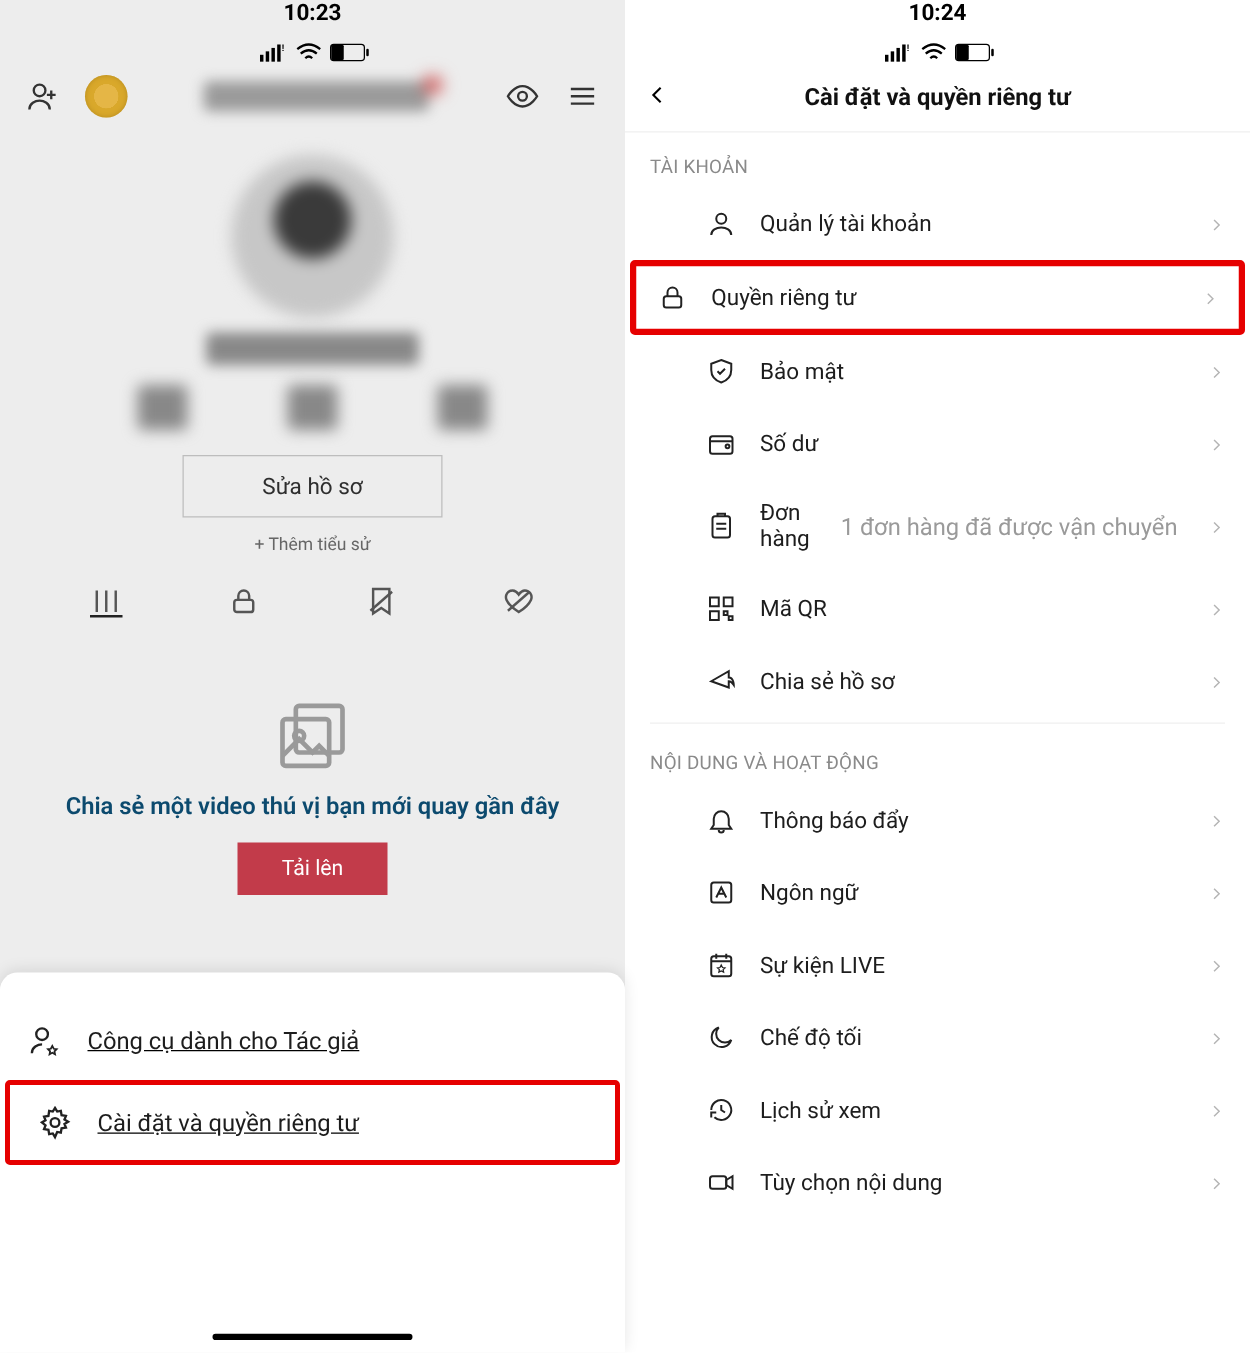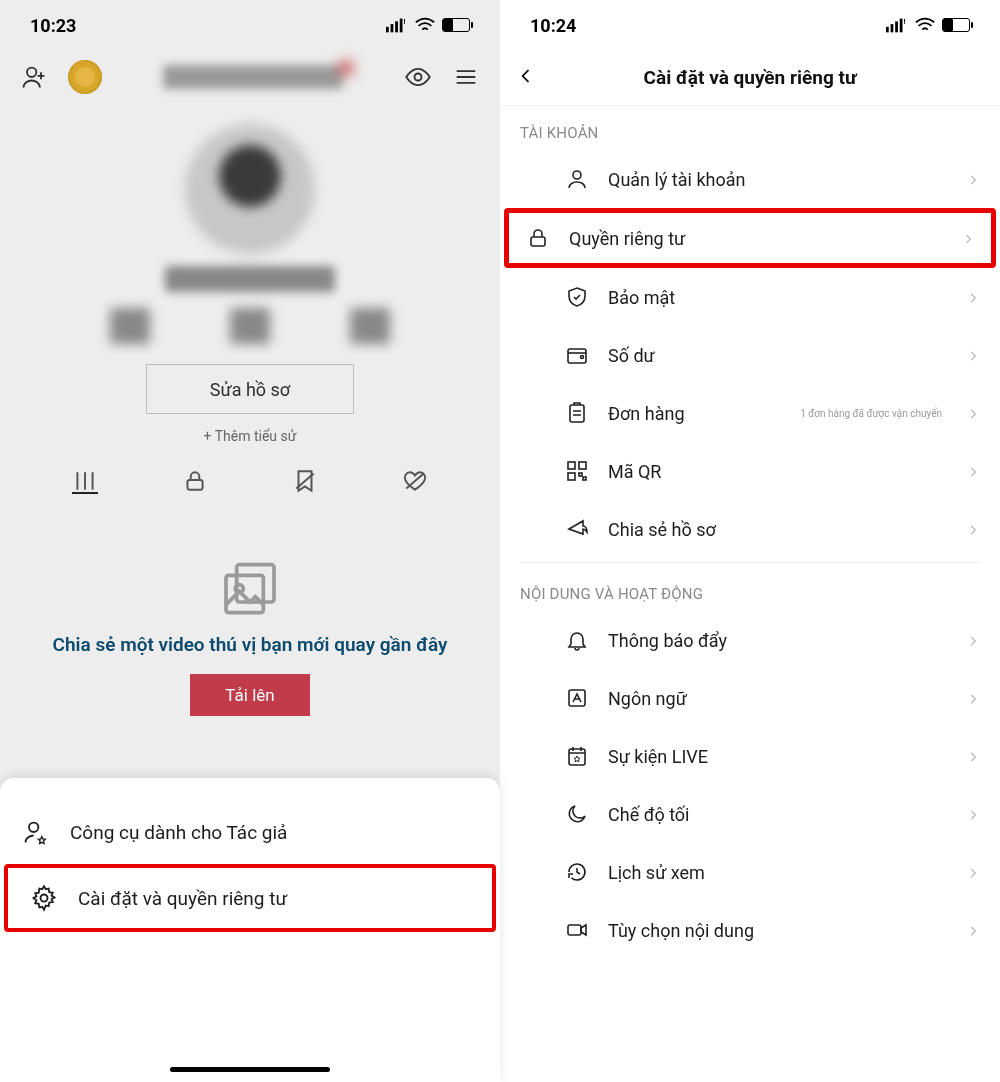--- a/index.html
+++ b/index.html
@@ -13,21 +13,21 @@
   }
   .phone { width: 500px; height: 1082px; position: relative; background: #fff; }
   .phone-left .overlay-dim {
     position: absolute; inset: 0; top: 0; height: 830px;
     background: #ededed;
     z-index: 0;
   }
   .status-bar {
     height: 50px; display: flex; justify-content: space-between;
     align-items: center; padding: 0 30px; font-weight: 700; font-size: 18px;
-    position: relative; z-index: 1;
+    position: relative; z-index: 1; flex-direction: column;
   }
   .status-icons { display: flex; align-items: center; gap: 6px; }
   .status-icons svg { width: 22px; height: 16px; }
   .battery-box { width: 28px; height: 14px; border: 1.5px solid #000; border-radius: 3px; position: relative; }
   .battery-box::after { content: ""; position: absolute; right: -4px; top: 3px; width: 2px; height: 6px; background: #000; border-radius: 1px; }
   .battery-fill { background: #000; width: 40%; height: 100%; border-radius: 1px; }
 
   
   .profile-top {
     display: flex; justify-content: space-between; align-items: center;
@@ -79,20 +79,21 @@
     margin: 16px auto 0; width: 120px; height: 42px; background: #c23b4a;
     color: #fff; display: flex; align-items: center; justify-content: center;
     font-size: 17px; border-radius: 0;
   }
 
   .bottom-sheet {
     position: absolute; bottom: 0; left: 0; right: 0; height: 304px;
     background: #fff; border-top-left-radius: 14px; border-top-right-radius: 14px;
     box-shadow: 0 -2px 12px rgba(0,0,0,.1); z-index: 2;
     padding: 24px 0 0;
+    text-decoration: underline;
   }
   .sheet-item {
     display: flex; align-items: center; gap: 20px; padding: 16px 22px;
     font-size: 19px; color: #1d1d1d;
   }
   .sheet-item .ico svg { stroke: #222; }
   .highlight-red {
     border: 4px solid #e60000; border-radius: 4px; margin: 2px 4px;
   }
   .home-bar {
@@ -110,21 +111,21 @@
   .header-title { font-size: 19px; font-weight: 700; color: #111; }
   .section-label { font-size: 15px; color: #8a8a8a; padding: 18px 20px 8px; letter-spacing: .2px; }
   .settings-item {
     display: flex; align-items: center; padding: 16px 20px;
     gap: 18px;
     margin-left: 44px;
   }
   .settings-item .s-ico { width: 26px; height: 26px; flex-shrink: 0; display:flex; align-items:center; justify-content:center;}
   .settings-item .s-ico svg { width: 24px; height: 24px; stroke: #222; fill: none; stroke-width: 1.6; }
   .s-label { font-size: 18px; color: #1d1d1d; flex: 1; }
-  .s-extra { font-size: 10px; color: #9a9a9a; margin-right: 6px; }
+  .s-extra { font-size: 19px; color: #9a9a9a; margin-right: 6px; }
   .chev { width: 14px; height: 14px; }
   .chev svg { width: 14px; height: 14px; stroke: #b4b4b4; stroke-width: 2; fill: none; }
   .right-highlight { border: 5px solid #e60000; border-radius: 4px; margin: 0 4px; padding: 12px 16px; }
   .divider { height: 1px; background: #efefef; margin: 4px 20px; }
 </style>
 </head>
 <body>
 
 <div class="phone phone-left">
   <div class="overlay-dim"></div>

